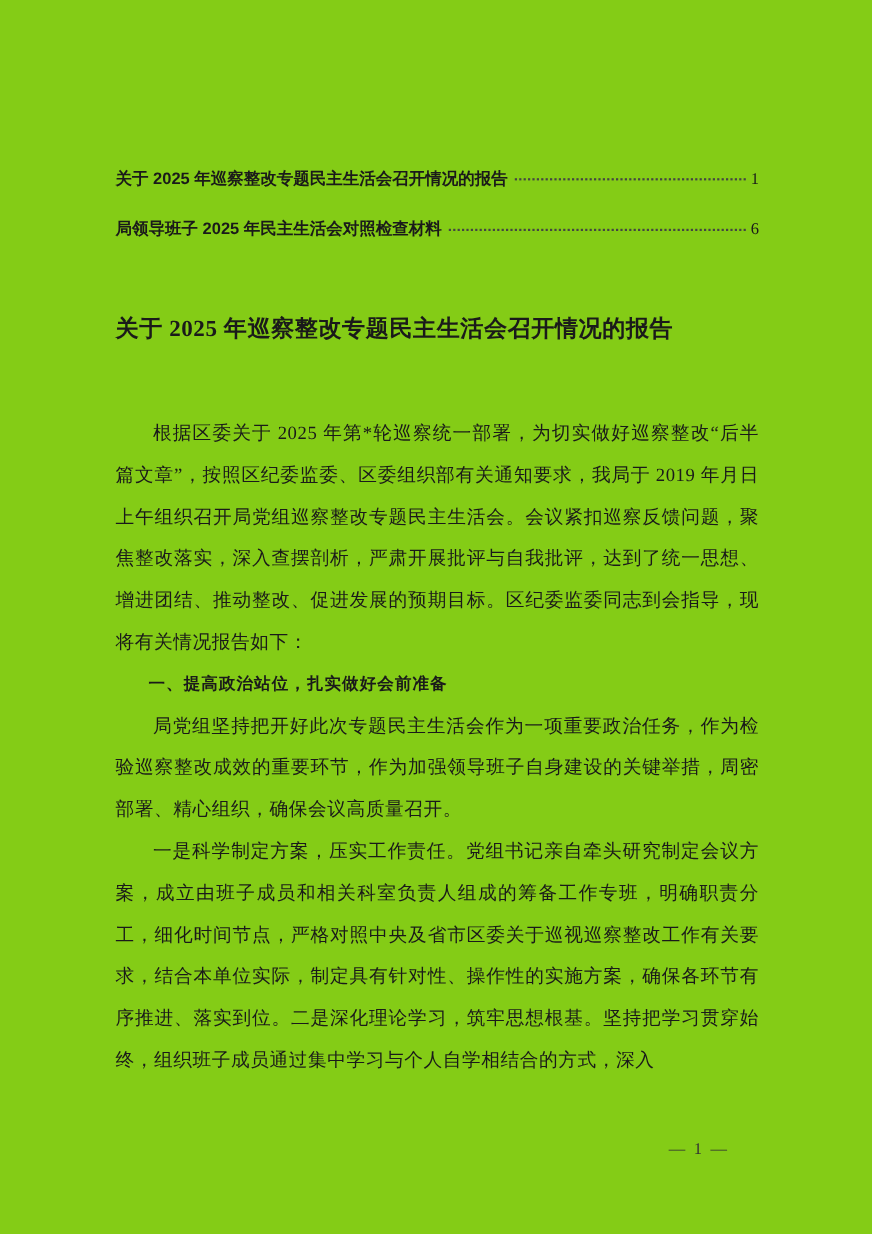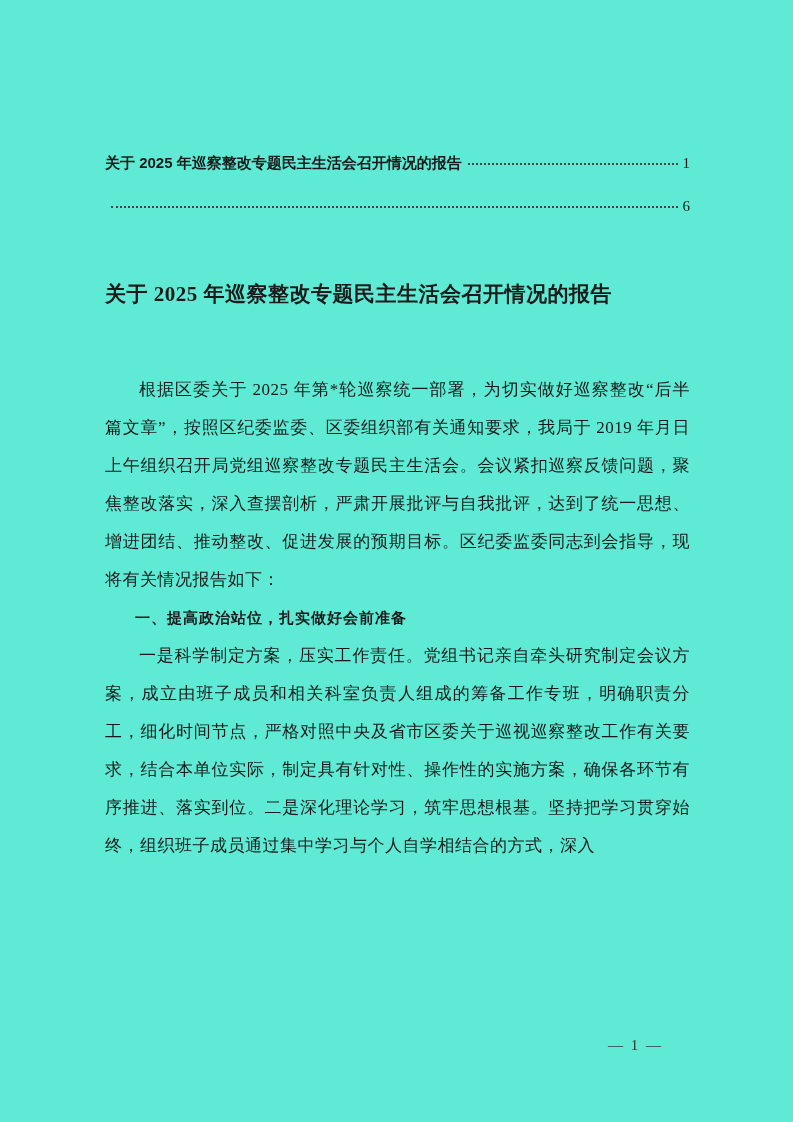--- a/index.html
+++ b/index.html
@@ -2,21 +2,21 @@
 <html><head>
 <meta charset="utf-8">
 <style>
   * { margin: 0; padding: 0; box-sizing: border-box; }
   html, body { background: #f2f2f2; }
   .page {
     position: relative;
     width: 793px;
     height: 1122px;
     margin: 0 auto;
-    background: #5eead4;
+    background: #84cc16;
     color: #1a1a1a;
     font-family: "Liberation Serif", "DejaVu Serif", serif;
     overflow: hidden;
   }
   .content {
     position: absolute;
     left: 105px;
     right: 103px;
     top: 0;
   }
@@ -88,29 +88,31 @@
 <div class="page">
   <div class="content">
 
     <div class="toc">
       <div class="toc-entry">
         <span class="toc-title">关于 2025 年巡察整改专题民主生活会召开情况的报告</span>
         <span class="toc-leader"></span>
         <span class="toc-page">1</span>
       </div>
       <div class="toc-entry">
+        <span class="toc-title">局领导班子 2025 年民主生活会对照检查材料</span>
         <span class="toc-leader"></span>
         <span class="toc-page">6</span>
       </div>
     </div>
 
     <h1 class="doc-title">关于 2025 年巡察整改专题民主生活会召开情况的报告</h1>
 
     <div class="body-text">
       <p>根据区委关于 2025 年第*轮巡察统一部署，为切实做好巡察整改“后半篇文章”，按照区纪委监委、区委组织部有关通知要求，我局于 2019 年月日上午组织召开局党组巡察整改专题民主生活会。会议紧扣巡察反馈问题，聚焦整改落实，深入查摆剖析，严肃开展批评与自我批评，达到了统一思想、增进团结、推动整改、促进发展的预期目标。区纪委监委同志到会指导，现将有关情况报告如下：</p>
       <p class="section-heading">一、提高政治站位，扎实做好会前准备</p>
+      <p>局党组坚持把开好此次专题民主生活会作为一项重要政治任务，作为检验巡察整改成效的重要环节，作为加强领导班子自身建设的关键举措，周密部署、精心组织，确保会议高质量召开。</p>
       <p>一是科学制定方案，压实工作责任。党组书记亲自牵头研究制定会议方案，成立由班子成员和相关科室负责人组成的筹备工作专班，明确职责分工，细化时间节点，严格对照中央及省市区委关于巡视巡察整改工作有关要求，结合本单位实际，制定具有针对性、操作性的实施方案，确保各环节有序推进、落实到位。二是深化理论学习，筑牢思想根基。坚持把学习贯穿始终，组织班子成员通过集中学习与个人自学相结合的方式，深入</p>
     </div>
 
   </div>
 
   <div class="page-footer">— 1 —</div>
 </div>
 
 </body></html>

